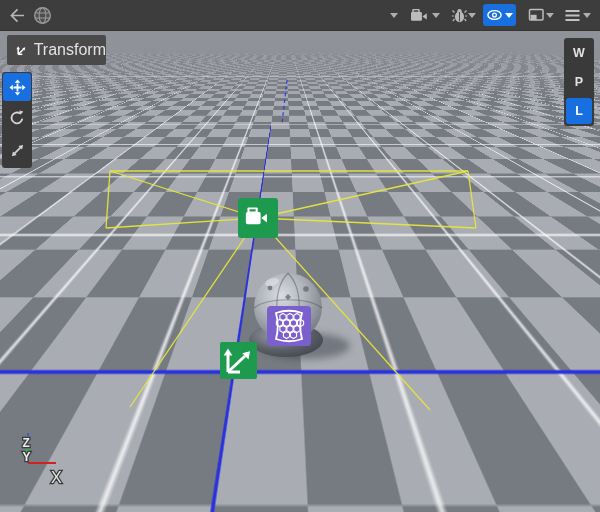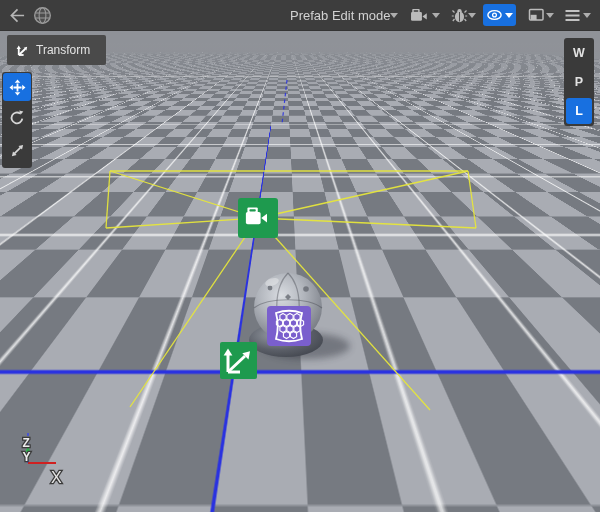--- a/index.html
+++ b/index.html
@@ -30,21 +30,21 @@
           background-position:22px 0,0 3px,62px 63px;}
   .axis-z{position:absolute;left:2961px;top:2593px;width:1.5px;height:3407px;background:#2a32e0;}
   .axis-x{position:absolute;left:0;top:3062px;width:6000px;height:1.6px;background:#2a32e0;}
   .fog{position:absolute;left:0;top:0;width:600px;height:482px;pointer-events:none;
        background:linear-gradient(180deg,#8f9298 0px,#8f9298 13px,rgba(143,146,152,.72) 26px,rgba(143,146,152,0) 72px);}
   .overlay{position:absolute;left:0;top:0;width:600px;height:482px;}
 
   
   .transform-btn{position:absolute;left:7px;top:35px;width:99px;height:30px;background:#4a4a4a;
                  border-radius:2px;display:flex;align-items:center;gap:6px;padding-left:8px;
-                 box-sizing:border-box;color:#e3e3e3;font-size:12px;z-index:40;}
+                 box-sizing:border-box;color:#e3e3e3;font-size:16px;z-index:40;}
   .toolstrip{position:absolute;left:2px;top:72px;width:30px;height:96px;background:#3a3a3a;
              border-radius:3px;z-index:40;}
   .tool{position:absolute;left:2px;width:26px;height:26px;border-radius:3px;
         display:flex;align-items:center;justify-content:center;}
   .tool.active{background:#1870e0;left:1px;width:28px;height:28px;}
   .viewstrip{position:absolute;left:564px;top:38px;width:30px;height:88px;background:#3a3a3a;
              border-radius:3px;z-index:40;}
   .vbtn{position:absolute;left:2px;width:26px;height:26px;border-radius:3px;color:#e2e2e2;
         font-size:12.5px;font-weight:bold;display:flex;align-items:center;justify-content:center;}
   .vbtn.active{background:#1870e0;color:#fff;}
@@ -214,23 +214,20 @@
     </svg>
   </div>
   <div class="abs" style="left:33px;">
     <svg width="19" height="19" viewBox="0 0 18 18">
       <circle cx="9" cy="9" r="7.4" fill="#4e4e4e" stroke="#9b9b9b" stroke-width="1.3"></circle>
       <ellipse cx="9" cy="9" rx="3.2" ry="7.4" fill="none" stroke="#9b9b9b" stroke-width="1"></ellipse>
       <path d="M2.1,6.6 L15.9,6.6 M2.1,11.4 L15.9,11.4" stroke="#9b9b9b" stroke-width="1"></path>
     </svg>
   </div>
 
-  <div class="abs" style="left:290px;">
-    <span class="tb-text">Prefab Edit mode</span>
-  </div>
   <div class="abs" style="left:390px;">
     <span class="caret"></span>
   </div>
 
   <div class="abs" style="left:410px;">
     <svg width="19" height="16" viewBox="0 0 22 18">
       <rect x="2.6" y="2" width="8.6" height="4.6" rx="1" fill="#bcbcbc"></rect>
       <rect x="1.2" y="5.6" width="12.6" height="10" rx="1.5" fill="#bcbcbc"></rect>
       <path d="M14.4,10.6 L19.4,6.9 L19.4,14.3 Z" fill="#bcbcbc"></path>
       <rect x="4.2" y="3.4" width="5.4" height="1.8" rx="0.7" fill="#3d3d3d"></rect>

